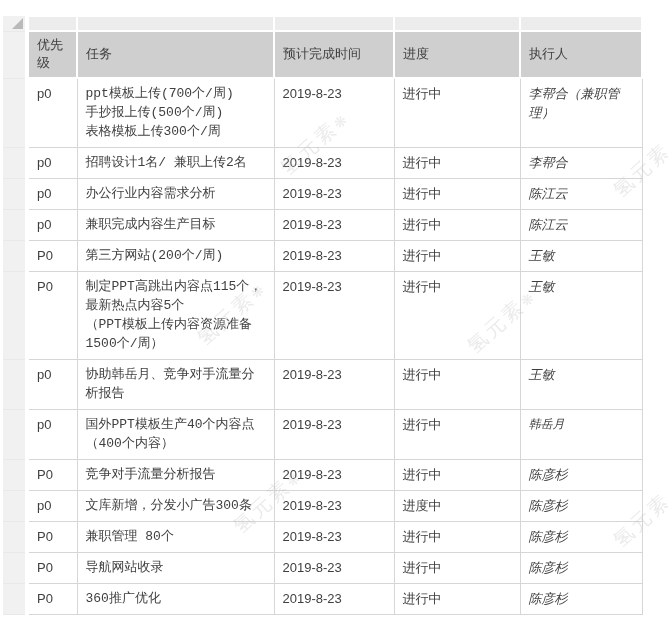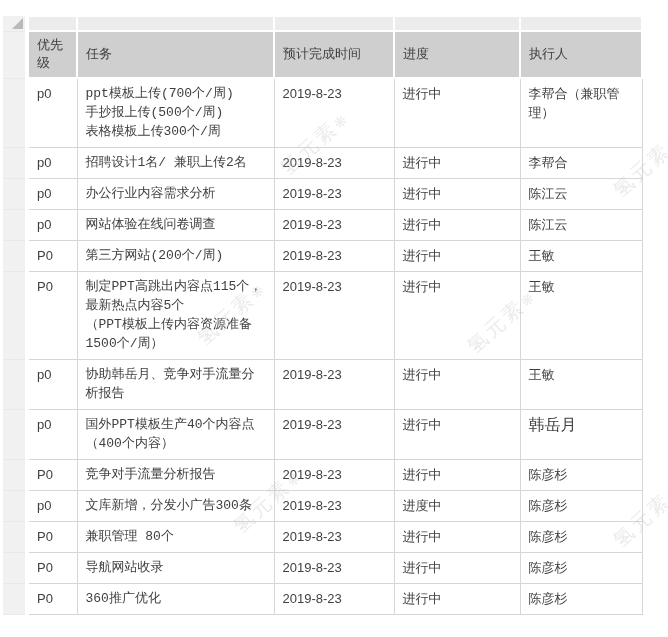--- a/index.html
+++ b/index.html
@@ -46,22 +46,22 @@
     background:#f1f1f1; border:0; border-right:4px solid #ffffff;
     border-top:1px solid #e9e9e9; border-bottom:1px solid #e9e9e9; padding:0;
   }
 
   
   tbody td.cell {
     border:1px solid #d6d6d6; padding:5px 8px 6px 8px;
     vertical-align:top; line-height:19px; background:#ffffff;
   }
   td.c-task { white-space:pre-wrap;font-family:Liberation Mono, monospace; }
-  td.c-executor { padding-right:13px; }
-  td.c-executor.small { font-size:16px; }
+  td.c-executor { padding-right:13px;font-style:italic; }
+  td.c-executor.small { font-size:12px; }
 </style>
 </head>
 <body>
 
 <div class="page">
 
   <div class="wm-layer">
     <div class="wm" style="left:315px; top:128px;"><span>氢元素</span><span class="wm-mark">❋</span></div>
     <div class="wm" style="left:648px; top:150px;"><span>氢元素</span><span class="wm-mark">❋</span></div>
     <div class="wm" style="left:232px; top:298px;"><span>氢元素</span><span class="wm-mark">❋</span></div>
@@ -122,21 +122,21 @@
       <td class="gutter"></td>
       <td class="cell c-priority">p0</td>
       <td class="cell c-task">办公行业内容需求分析</td>
       <td class="cell c-due">2019-8-23</td>
       <td class="cell c-progress">进行中</td>
       <td class="cell c-executor">陈江云</td>
     </tr>
         <tr>
       <td class="gutter"></td>
       <td class="cell c-priority">p0</td>
-      <td class="cell c-task">网站体验在线问卷调查</td>
+      <td class="cell c-task">兼职完成内容生产目标</td>
       <td class="cell c-due">2019-8-23</td>
       <td class="cell c-progress">进行中</td>
       <td class="cell c-executor">陈江云</td>
     </tr>
         <tr>
       <td class="gutter"></td>
       <td class="cell c-priority">P0</td>
       <td class="cell c-task">第三方网站(200个/周)</td>
       <td class="cell c-due">2019-8-23</td>
       <td class="cell c-progress">进行中</td>

